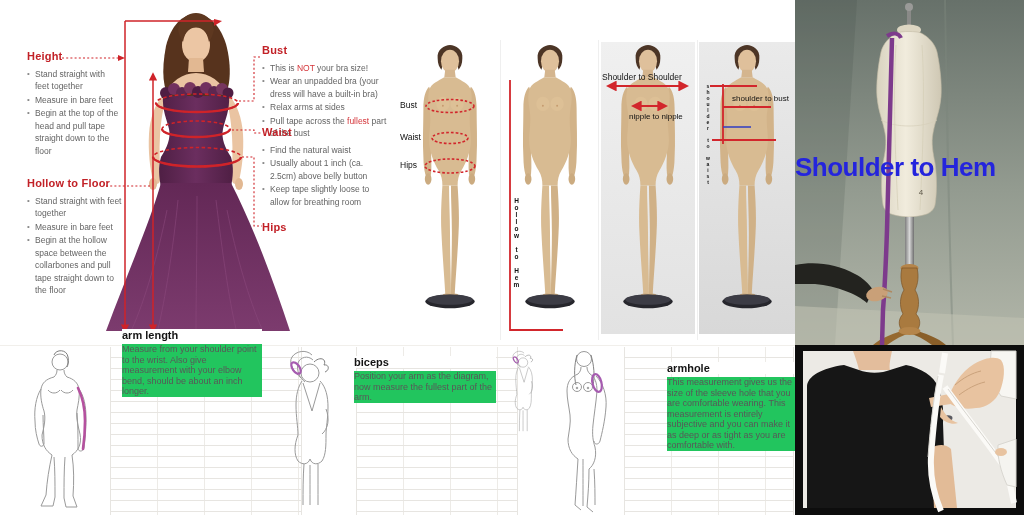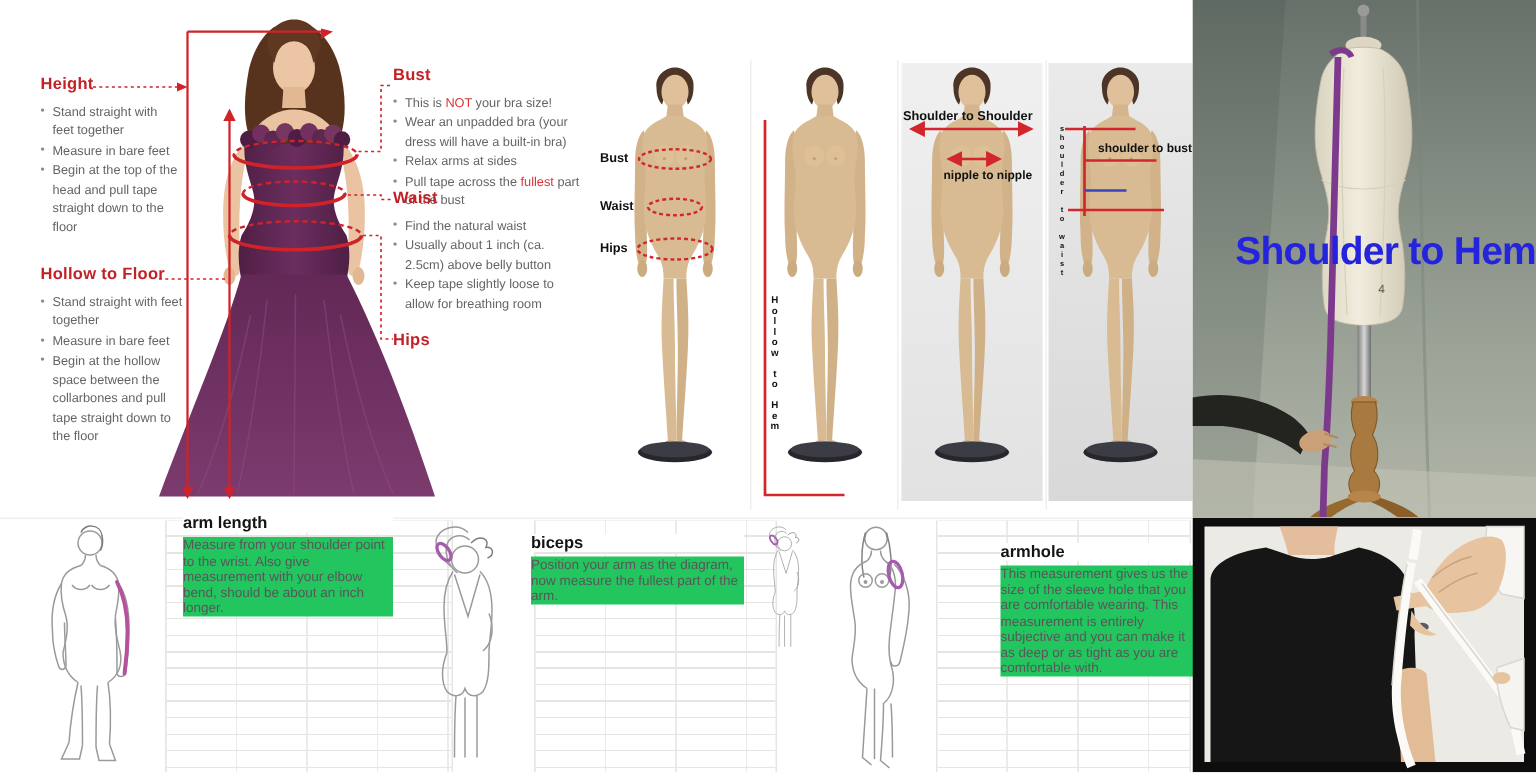--- a/index.html
+++ b/index.html
@@ -8,26 +8,26 @@
   .abs{position:absolute}
   
   .note{position:absolute;font-size:8.5px;line-height:12.5px;color:#646464}
   .note h3{font-size:11px;color:#c22127;font-weight:bold;margin-bottom:5px;letter-spacing:.2px}
   .note ul{list-style:none}
   .note li{position:relative;padding-left:8px;margin-bottom:1px}
   .note li::before{content:"\2022";position:absolute;left:0;top:0;color:#8a8a8a;font-size:8px}
   .note .em{color:#d5353a;font-weight:normal}
   
   .mid-header{position:absolute;left:403px;top:7px;width:390px;font-size:15px;color:#1c1c1c;letter-spacing:.2px}
-  .mlabel{position:absolute;font-size:8.5px;font-weight:bold;color:#101010;white-space:nowrap}
+  .mlabel{position:absolute;font-size:8.5px;font-weight:normal;color:#101010;white-space:nowrap}
   .vlabel{position:absolute;writing-mode:vertical-rl;text-orientation:upright;font-weight:bold;color:#101010;white-space:nowrap}
   .cellbg{position:absolute;top:42px;height:292px}
   .seam{position:absolute;top:40px;height:300px;width:1px;background:#efefef}
   
-  .blue-caption{position:absolute;left:795px;top:152px;width:229px;text-align:right;
+  .blue-caption{position:absolute;left:795px;top:152px;width:229px;text-align:left;
     font-size:26px;font-weight:bold;color:#2424dd;letter-spacing:-.5px}
   .form-size{position:absolute;left:913px;top:188px;width:16px;text-align:center;font-size:8px;color:#5e584a}
   
   .bottom-strip{position:absolute;left:0;top:345px;width:1024px;height:170px;background:#fff;border-top:1px solid #f1efeb}
   .ruled{position:absolute;background-image:
     repeating-linear-gradient(to bottom,transparent 0,transparent 10px,#e7e5e1 10px,#e7e5e1 11px),
     repeating-linear-gradient(to right,transparent 0,transparent 46px,#edebe7 46px,#edebe7 47px);
     border-left:1px solid #e7e5e1;border-right:1px solid #e7e5e1}
   .bnote{position:absolute;background:transparent}
   .bnote h4{font-size:11px;font-weight:bold;color:#141414;margin-bottom:3px;background:#fff}
@@ -290,21 +290,21 @@
       <path d="M46,30 C38,32 34,36 33,42 C32,50 34,58 36,64 C38,72 36,80 34,88 C34,98 38,104 44,108 M59,30 C66,32 70,36 71,42 C72,50 70,57 69,63 C68,71 70,79 72,87 C74,97 70,104 64,108" fill="none"></path>
       <path d="M40,43 C43,47 49,47 52,43 M53,43 C56,47 62,47 65,43" fill="none"></path>
       <path d="M44,108 C41,121 39,134 38,148 M46,110 C47,123 47,136 47,150 M64,108 C66,121 66,135 65,149 M57,110 C56,123 56,137 56,151" fill="none"></path>
       <path d="M38,148 L33,159 L45,159 L47,150 M65,149 L69,160 L58,160 L56,151" fill="none"></path>
       <path d="M33,42 C28,50 26,62 27,74 C27,83 29,91 31,97 C32,100 35,100 36,97 C36,88 35,78 35,68" fill="none"></path>
       <path d="M71,42 C76,49 78,59 78,71 C78,83 77,93 76,101 C75,105 70,105 70,101 C70,90 70,78 69,66" fill="none"></path>
     </g>
     <path d="M70,41 C75,51 77,62 77,74 C77,86 76,95 75,102" stroke="#b5519f" stroke-width="2.6" fill="none" stroke-linecap="round"></path>
   </svg>
 
-  <div class="bnote" style="left:122px;top:343px;width:140px">
+  <div class="bnote" style="left:122px;top:329px;width:140px">
     <h4>arm length</h4>
     <p>Measure from your shoulder point to the wrist. Also give measurement with your elbow bend, should be about an inch longer.</p>
   </div>
 
   <svg class="abs" style="left:258px;top:347px" width="104" height="166" viewBox="0 0 104 166">
     <g id="backfig" fill="none" stroke="#9a9a9a" stroke-width="1">
       <circle cx="52" cy="26" r="9" fill="#fff"></circle>
       <path d="M56,15 C62,9 69,12 66,18 C71,17 72,23 67,25" stroke="#7d7d7d"></path>
       <path d="M43,31 C36,25 30,16 34,10 C38,4 48,2 54,8 M47,35 C42,31 38,24 40,16 C42,10 50,8 55,13"></path>
       <ellipse cx="38" cy="21" rx="3.5" ry="6.5" transform="rotate(-35 38 21)" stroke="#a65bb0" stroke-width="2.2"></ellipse>

